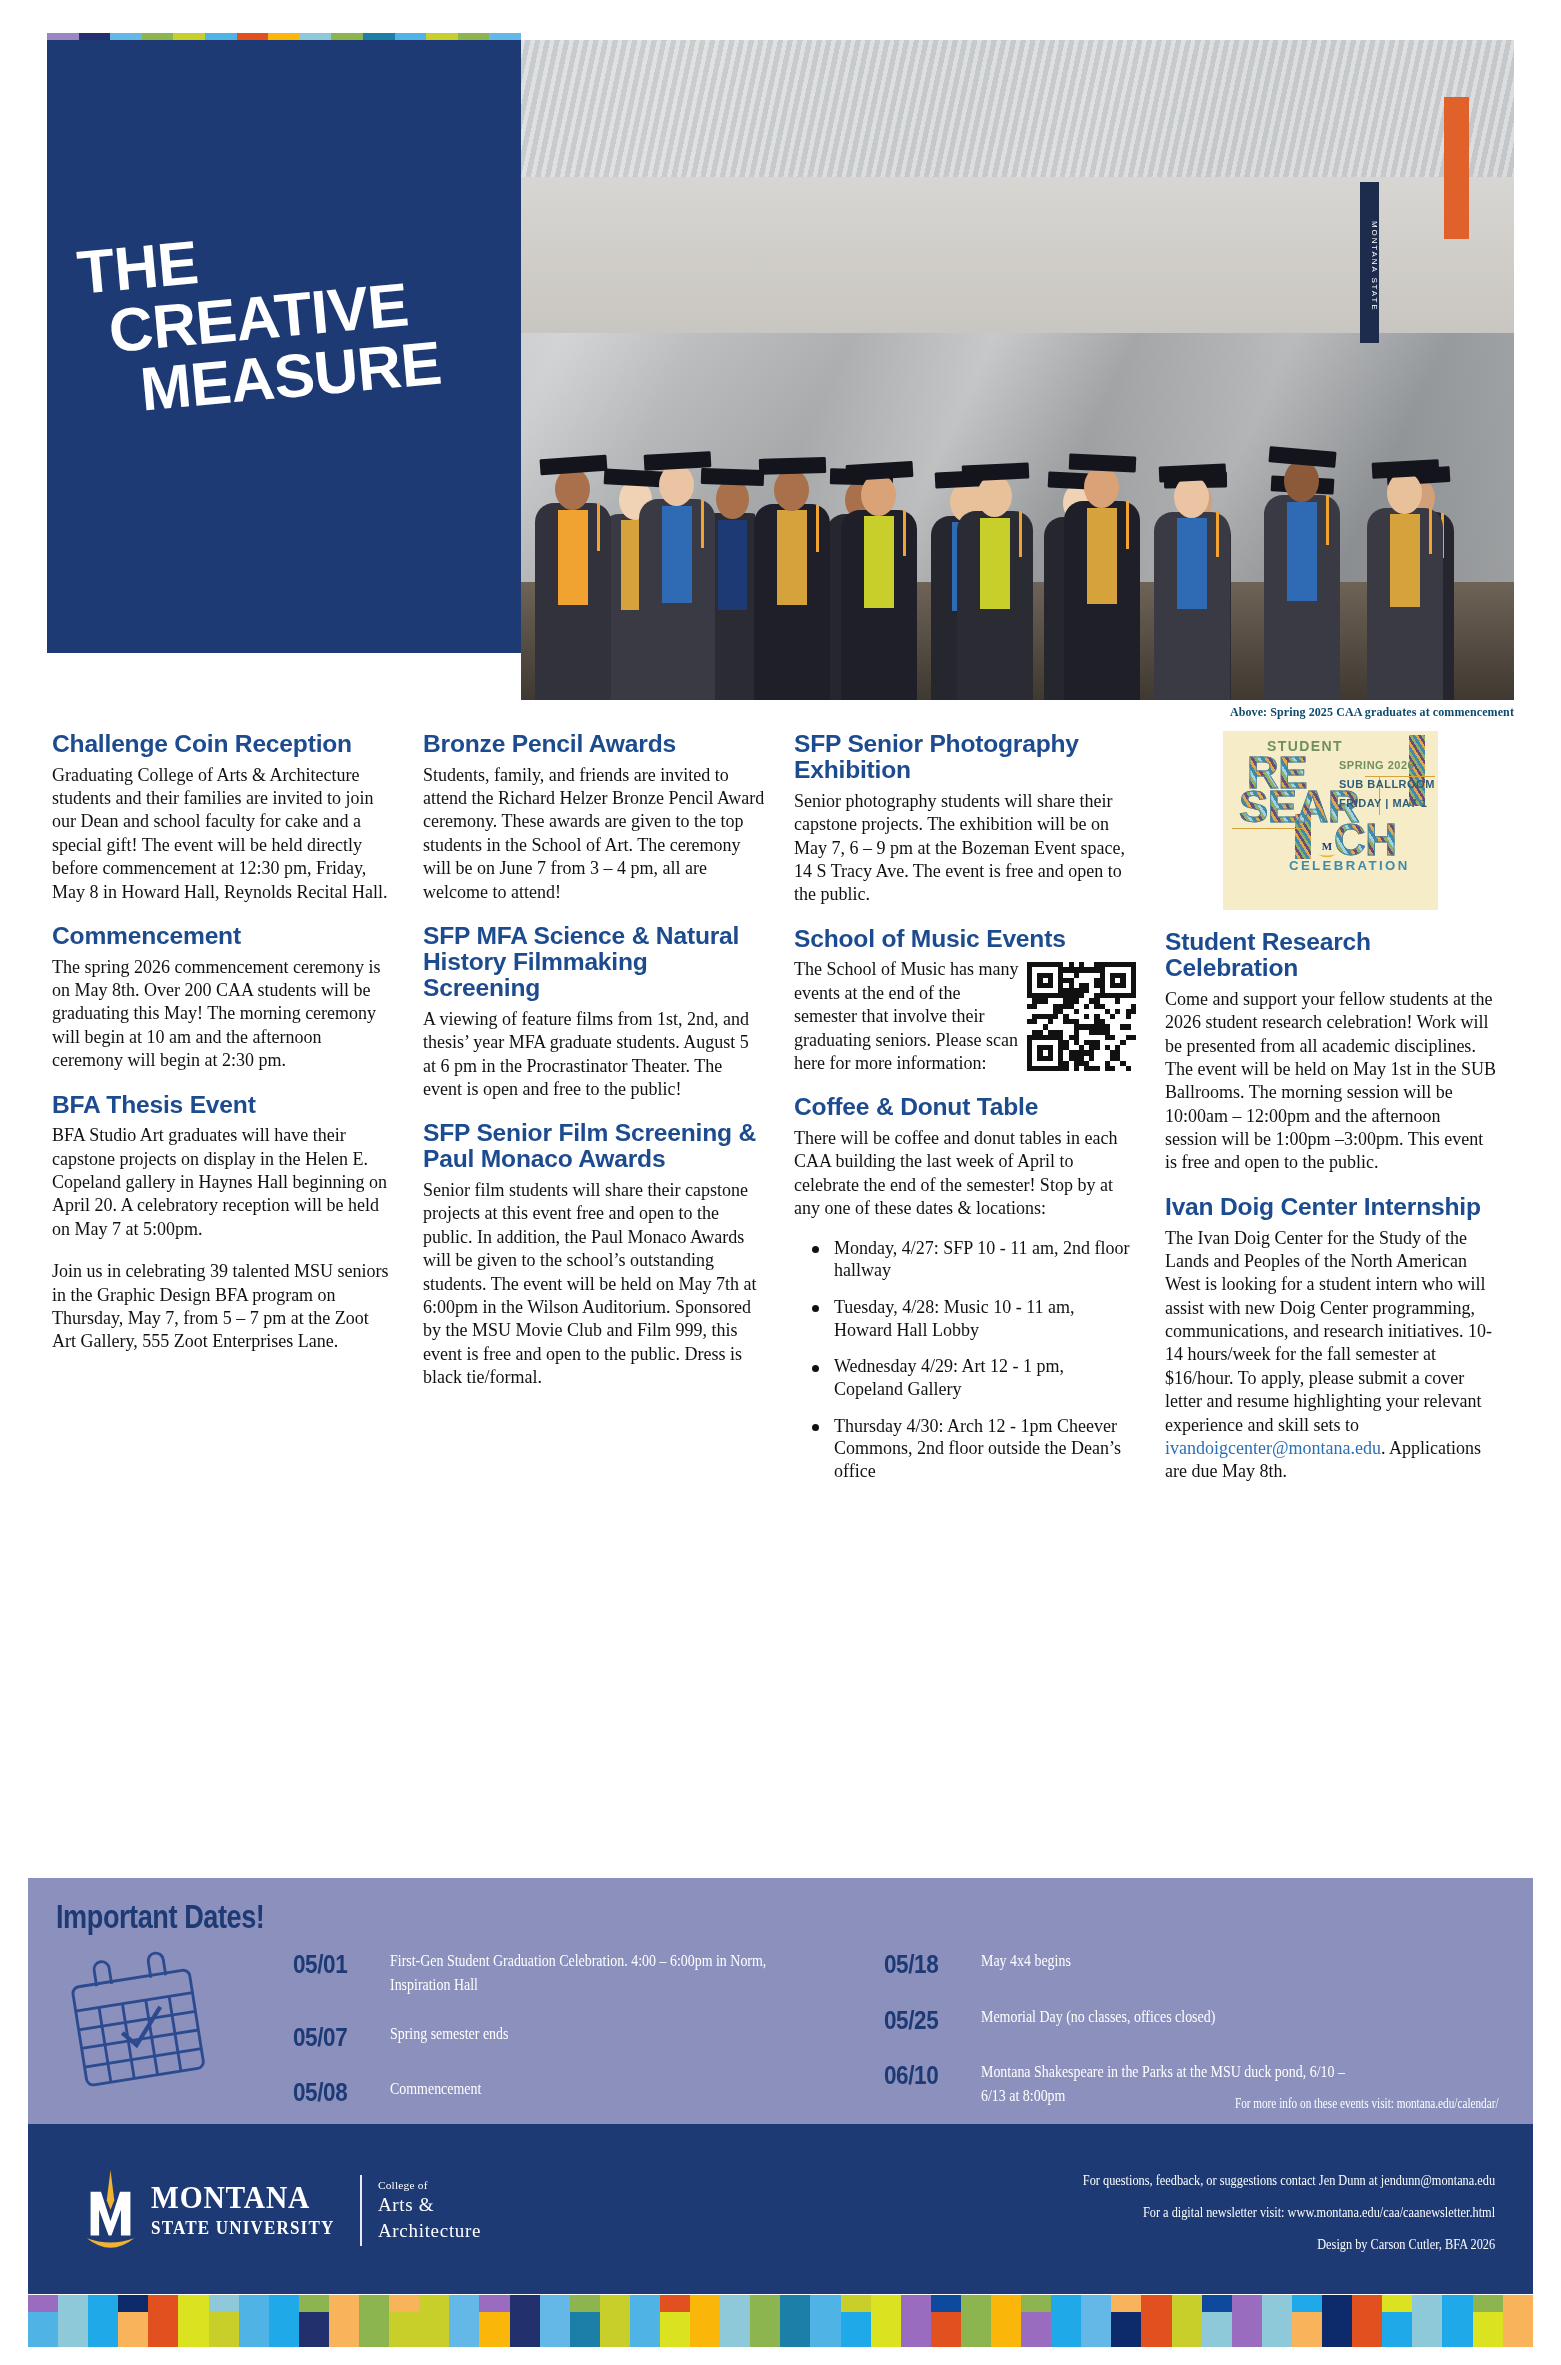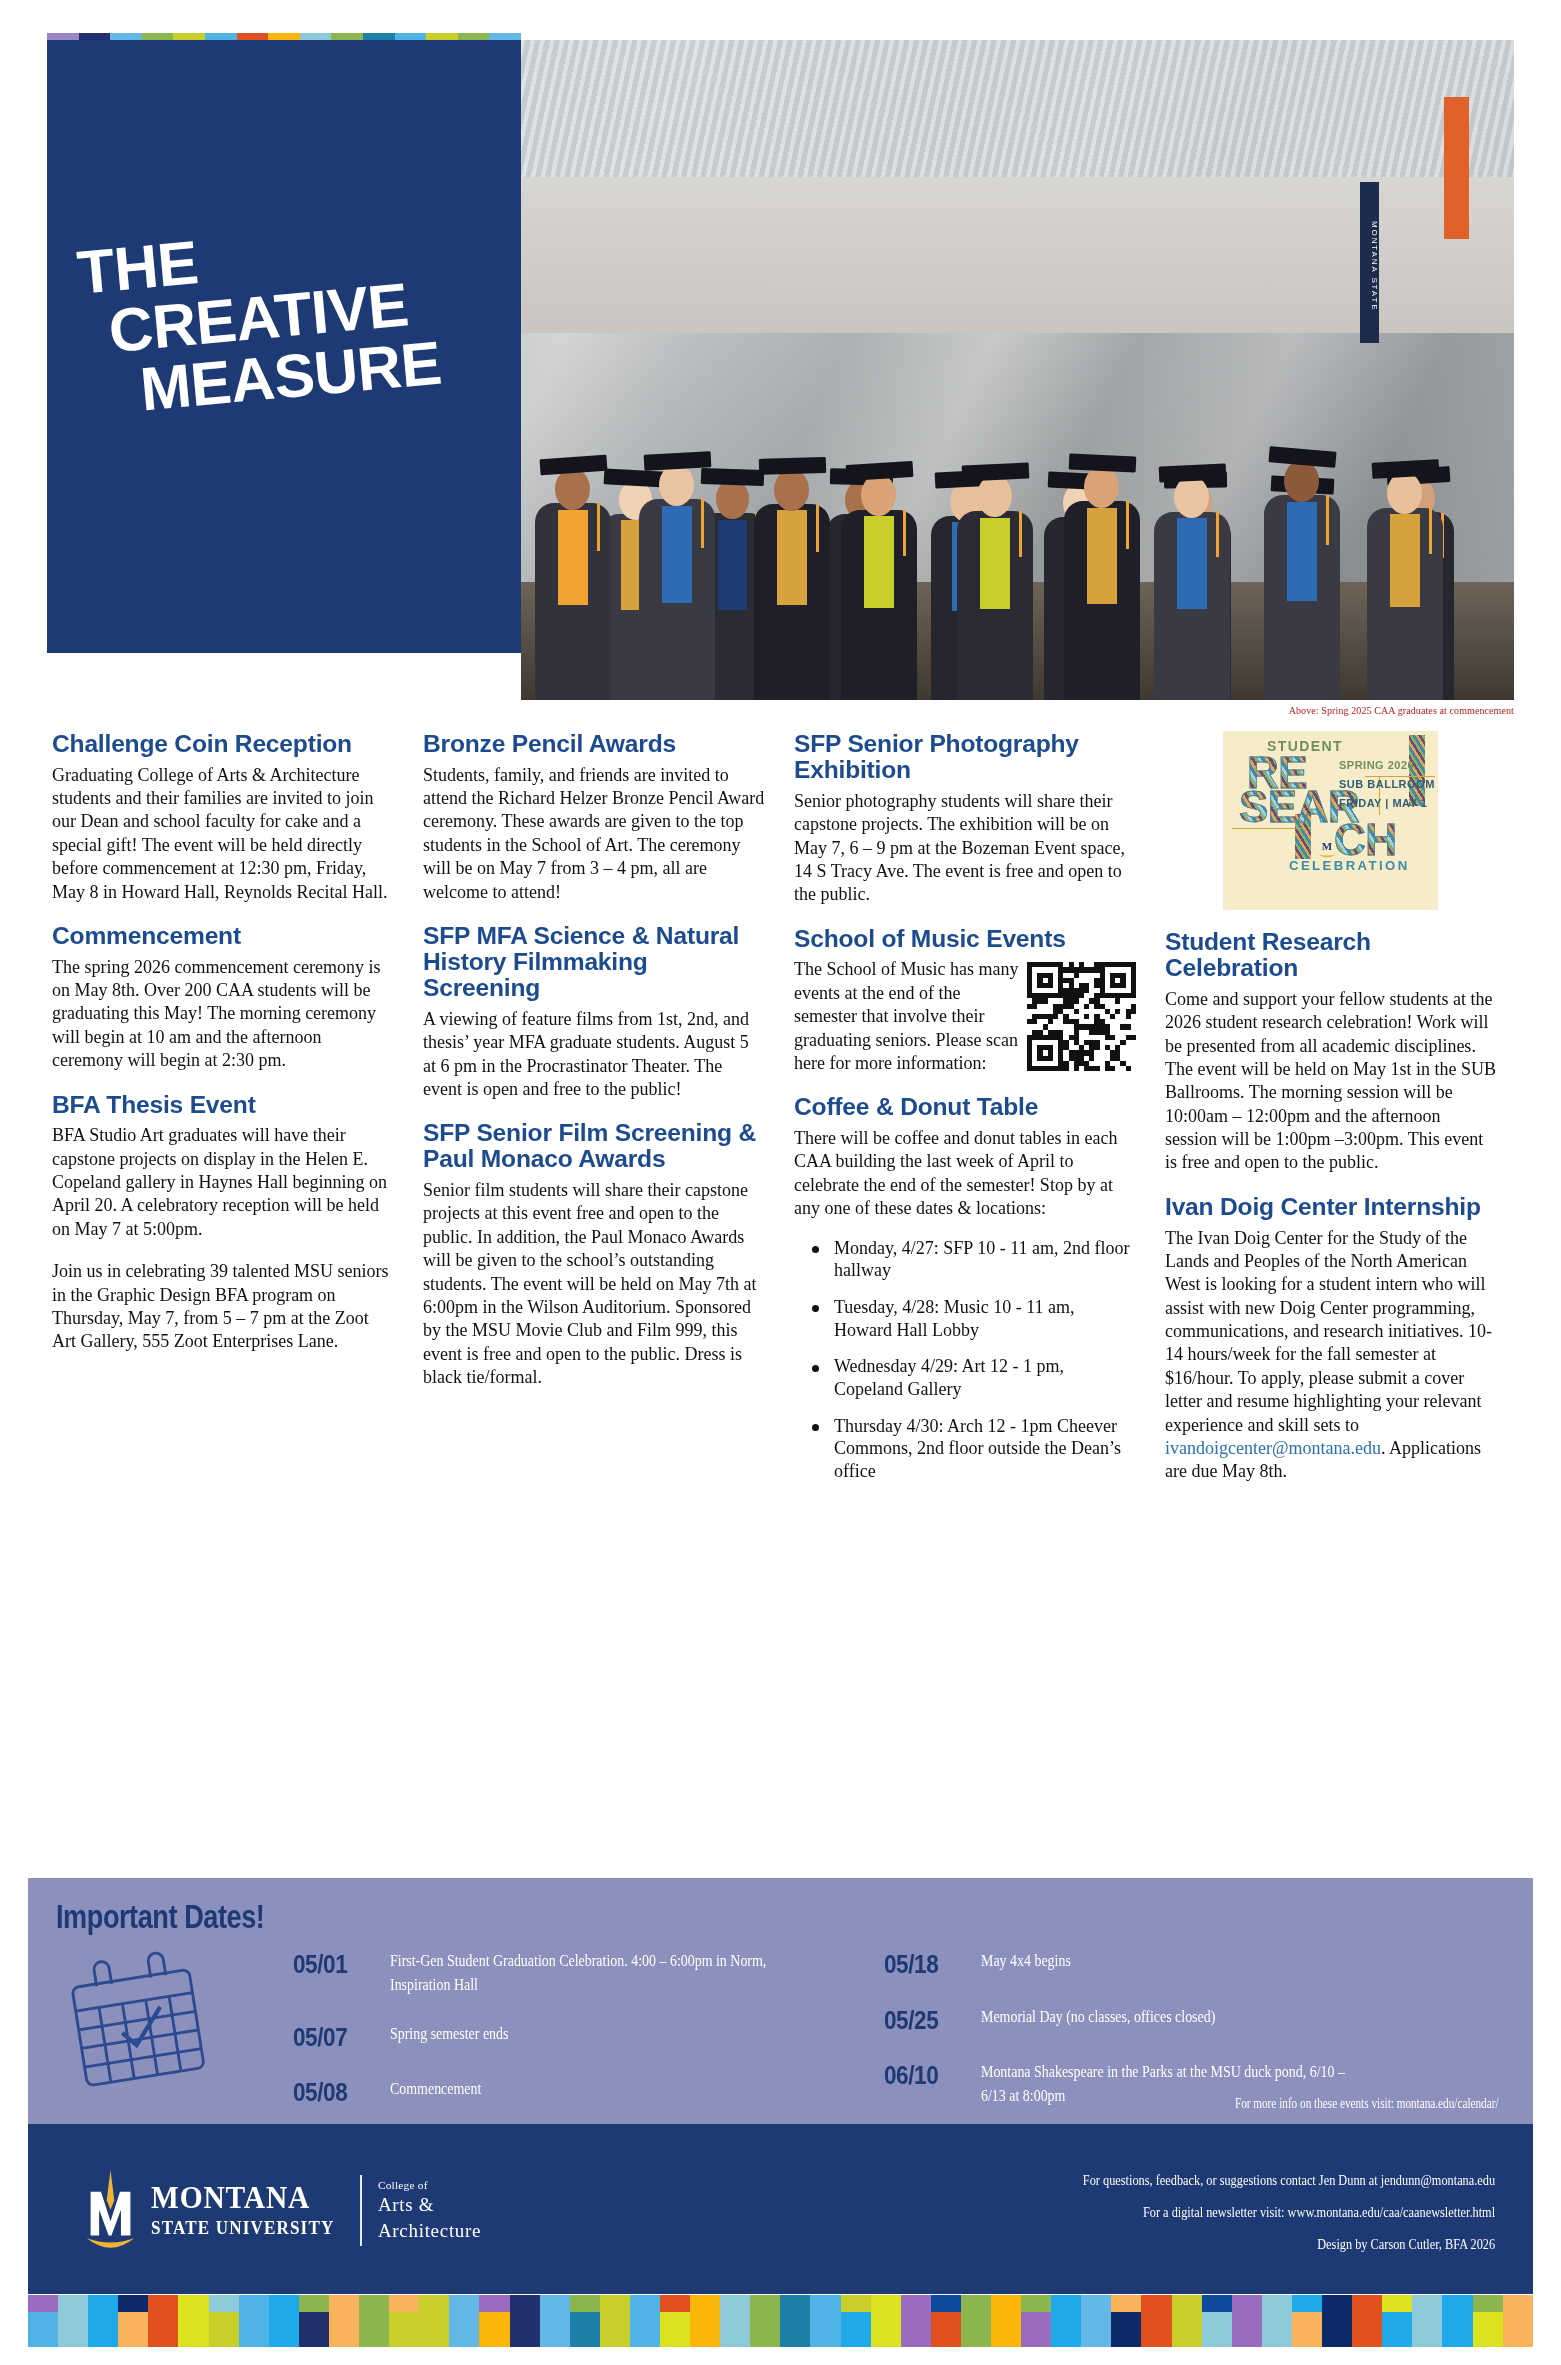--- a/index.html
+++ b/index.html
@@ -46,22 +46,22 @@
   .mast-title .l1 { margin-left: 0px; }
   .mast-title .l2 { margin-left: 26px; }
   .mast-title .l3 { margin-left: 52px; }
   .mast-sub { position:absolute; left:67px; top:580px; width:416px; color:#ffffff;
       font-family:"Liberation Serif", serif; font-size:19.4px; line-height:1.33; letter-spacing:0.8px; }
   .mast-date { position:absolute; left:67px; top:636px; color:#ffffff;
       font-family:"Liberation Serif", serif; font-size:17.5px; }
   
   .mastwrap { position:absolute; left:47px; top:40px; width:474px; height:643px; }
 
-  .photo-caption { position:absolute; right:47px; top:705px; color:#b91c1c;
-      font-family:"Liberation Serif", serif; font-weight:400; font-size:10px; letter-spacing:0.1px; }
+  .photo-caption { position:absolute; right:47px; top:705px; color:#0c4a6e;
+      font-family:"Liberation Serif", serif; font-weight:700; font-size:12px; letter-spacing:0.1px; }
 
   
   .cols { position:absolute; left:52px; top:731px; width:1462px; display:flex; gap:29px; }
   .col { width: 342px; }
   .col.c4 { width: 331px; }
   h2.head { color:#1d4b8f; font-family:"Liberation Sans", sans-serif; font-weight:700;
       font-size:24.6px; line-height:1.06; letter-spacing:-0.2px; margin-bottom:6.6px; }
   p.body { font-family:"Liberation Serif", serif; font-size:18px; line-height:1.30; color:#111; margin-bottom:19px; }
   p.body.tight { margin-bottom: 16px; }
   ul.dates { list-style: none; margin: 2.8px 0 16px 0; }
@@ -359,21 +359,21 @@
       <p class="body">Graduating College of Arts &amp; Architecture students and their families are invited to join our Dean and school faculty for cake and a special gift! The event will be held directly before commencement at 12:30 pm, Friday, May 8 in Howard Hall, Reynolds Recital Hall.</p>
       <h2 class="head">Commencement</h2>
       <p class="body">The spring 2026 commencement ceremony is on May 8th. Over 200 CAA students will be graduating this May! The morning ceremony will begin at 10 am and the afternoon ceremony will begin at 2:30 pm.</p>
       <h2 class="head">BFA Thesis Event</h2>
       <p class="body">BFA Studio Art graduates will have their capstone projects on display in the Helen E. Copeland gallery in Haynes Hall beginning on April 20. A celebratory reception will be held on May 7 at 5:00pm.</p>
       <p class="body">Join us in celebrating 39 talented MSU seniors in the Graphic Design BFA program on Thursday, May 7, from 5 – 7 pm at the Zoot Art Gallery, 555 Zoot Enterprises Lane.</p>
     </div>
 
     <div class="col c2">
       <h2 class="head">Bronze Pencil Awards</h2>
-      <p class="body">Students, family, and friends are invited to attend the Richard Helzer Bronze Pencil Award ceremony. These awards are given to the top students in the School of Art. The ceremony will be on May 7 from 3 – 4 pm, all are welcome to attend!</p>
+      <p class="body">Students, family, and friends are invited to attend the Richard Helzer Bronze Pencil Award ceremony. These awards are given to the top students in the School of Art. The ceremony will be on June 7 from 3 – 4 pm, all are welcome to attend!</p>
       <h2 class="head">SFP MFA Science &amp; Natural History Filmmaking Screening</h2>
       <p class="body">A viewing of feature films from 1st, 2nd, and thesis’ year MFA graduate students. August 5 at 6 pm in the Procrastinator Theater. The event is open and free to the public!</p>
       <h2 class="head">SFP Senior Film Screening &amp; Paul Monaco Awards</h2>
       <p class="body">Senior film students will share their capstone projects at this event free and open to the public. In addition, the Paul Monaco Awards will be given to the school’s outstanding students. The event will be held on May 7th at 6:00pm in the Wilson Auditorium. Sponsored by the MSU Movie Club and Film 999, this event is free and open to the public. Dress is black tie/formal.</p>
     </div>
 
     <div class="col c3">
       <h2 class="head">SFP Senior Photography Exhibition</h2>
       <p class="body">Senior photography students will share their capstone projects. The exhibition will be on May 7, 6 – 9 pm at the Bozeman Event space, 14 S Tracy Ave. The event is free and open to the public.</p>
 

